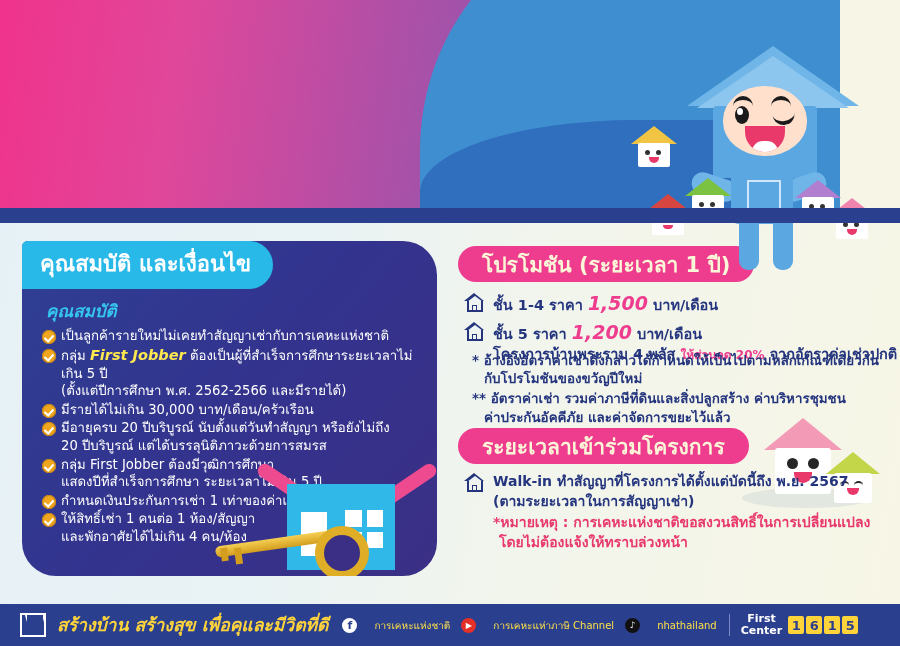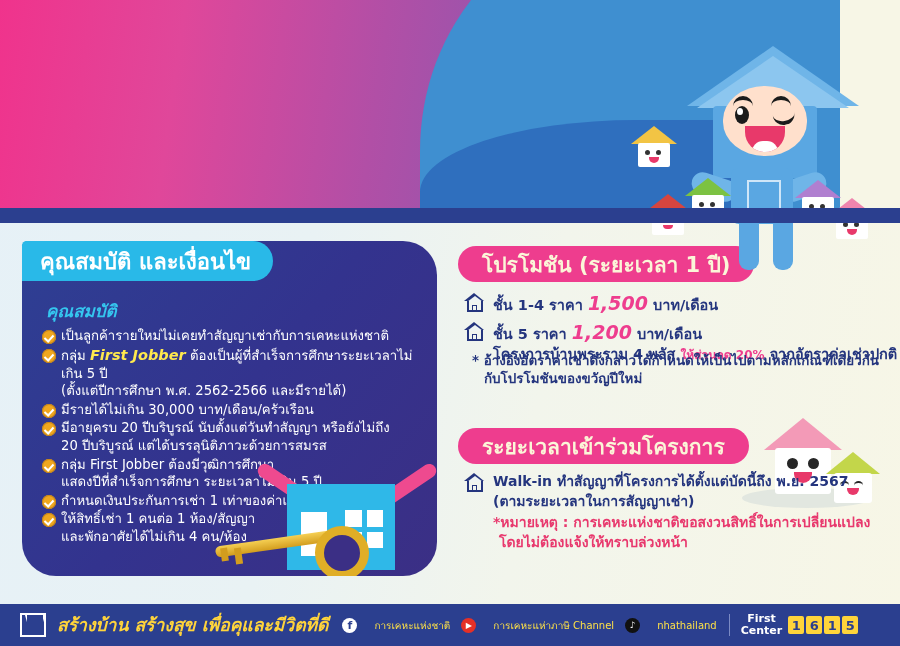--- a/index.html
+++ b/index.html
@@ -63,22 +63,22 @@
   .lilhouse .bd{position:absolute;left:7px;top:17px;width:32px;height:24px;background:#fff;border-radius:2px;}
   .lilhouse .e{position:absolute;width:5px;height:5px;background:#333;border-radius:50%;top:24px;}
   .lilhouse .e.a{left:14px;}
   .lilhouse .e.b{left:25px;}
   .lilhouse .m{position:absolute;left:18px;top:31px;width:10px;height:6px;background:#e8396a;border-radius:0 0 6px 6px;}
 
   
   .card{position:absolute;left:22px;top:241px;width:415px;height:335px;
     background:linear-gradient(130deg,#2e3f93 0%,#33338e 50%,#3b2f85 100%);
     border-radius:6px 34px 34px 34px;overflow:hidden;z-index:5;}
-  .card-tab{position:absolute;left:22px;top:241px;height:40px;padding:0 22px 0 18px;
-    background:#29b9e8;border-radius:6px 26px 26px 0;z-index:6;display:flex;align-items:center;}
+  .card-tab{position:absolute;left:22px;top:241px;height:40px;padding:0 22px 8px 18px;
+    background:#29b9e8;border-radius:6px 26px 26px 0;z-index:6;display:flex;align-items:flex-end;}
   .card-tab span{color:#fff;font-size:22px;font-weight:bold;white-space:nowrap;}
   .card-inner{position:absolute;left:0;top:44px;width:415px;padding:0 14px;box-sizing:border-box;z-index:6;}
   .sec-head{color:#35c6ef;font-size:17px;font-weight:bold;font-style:italic;margin:12px 0 3px 10px;}
   .bullet{display:flex;align-items:flex-start;margin:1px 0 0 6px;}
   .chk{flex:0 0 auto;width:14px;height:14px;border-radius:50%;background:#f0a71e;position:relative;margin:3px 5px 0 0;
     box-shadow:0 0 0 1px #c4841a inset;}
   .chk:after{content:"";position:absolute;left:3.5px;top:3px;width:4px;height:7px;
     border:solid #fff;border-width:0 2px 2px 0;transform:rotate(42deg);}
   .btxt{color:#fff;font-size:13.2px;line-height:1.33;}
   .btxt .em{color:#ffe94d;font-weight:bold;font-style:italic;font-size:14.5px;}
@@ -339,20 +339,24 @@
       </div>
       <div class="ptxt" style="margin-left:35px;"><span>โครงการบ้านพระราม 4 พลัส </span><span class="disc">ให้ส่วนลด 20%</span><span> จากอัตราค่าเช่าปกติ</span></div>
     </div>
   </div>
 
   <div class="notes">
     <div class="note">
       <span>* อ้างอิงอัตราค่าเช่าดังกล่าวได้กำหนดให้เป็นไปตามหลักเกณฑ์เดียวกัน</span>
       <span class="ind">กับโปรโมชันของขวัญปีใหม่</span>
     </div>
+    <div class="note">
+      <span>** อัตราค่าเช่า รวมค่าภาษีที่ดินและสิ่งปลูกสร้าง ค่าบริหารชุมชน</span>
+      <span class="ind">ค่าประกันอัคคีภัย และค่าจัดการขยะไว้แล้ว</span>
+    </div>
   </div>
 
   <div class="period">
     <div class="pill">
       <span>ระยะเวลาเข้าร่วมโครงการ</span>
     </div>
     <div class="prow2">
       <span class="hicon">
           <i class="r1"></i>
           <i class="r2"></i>

